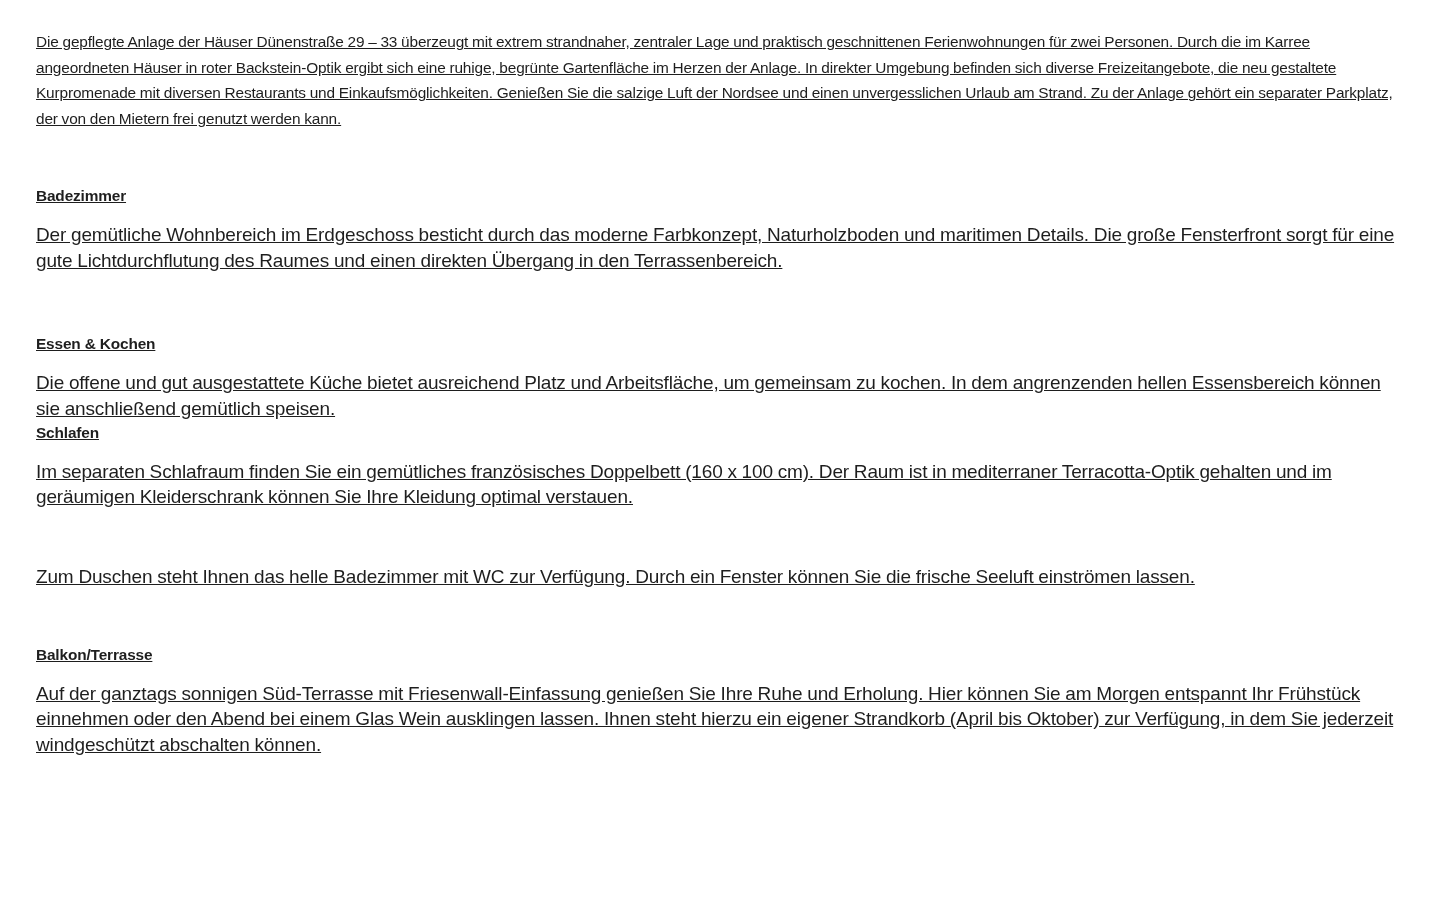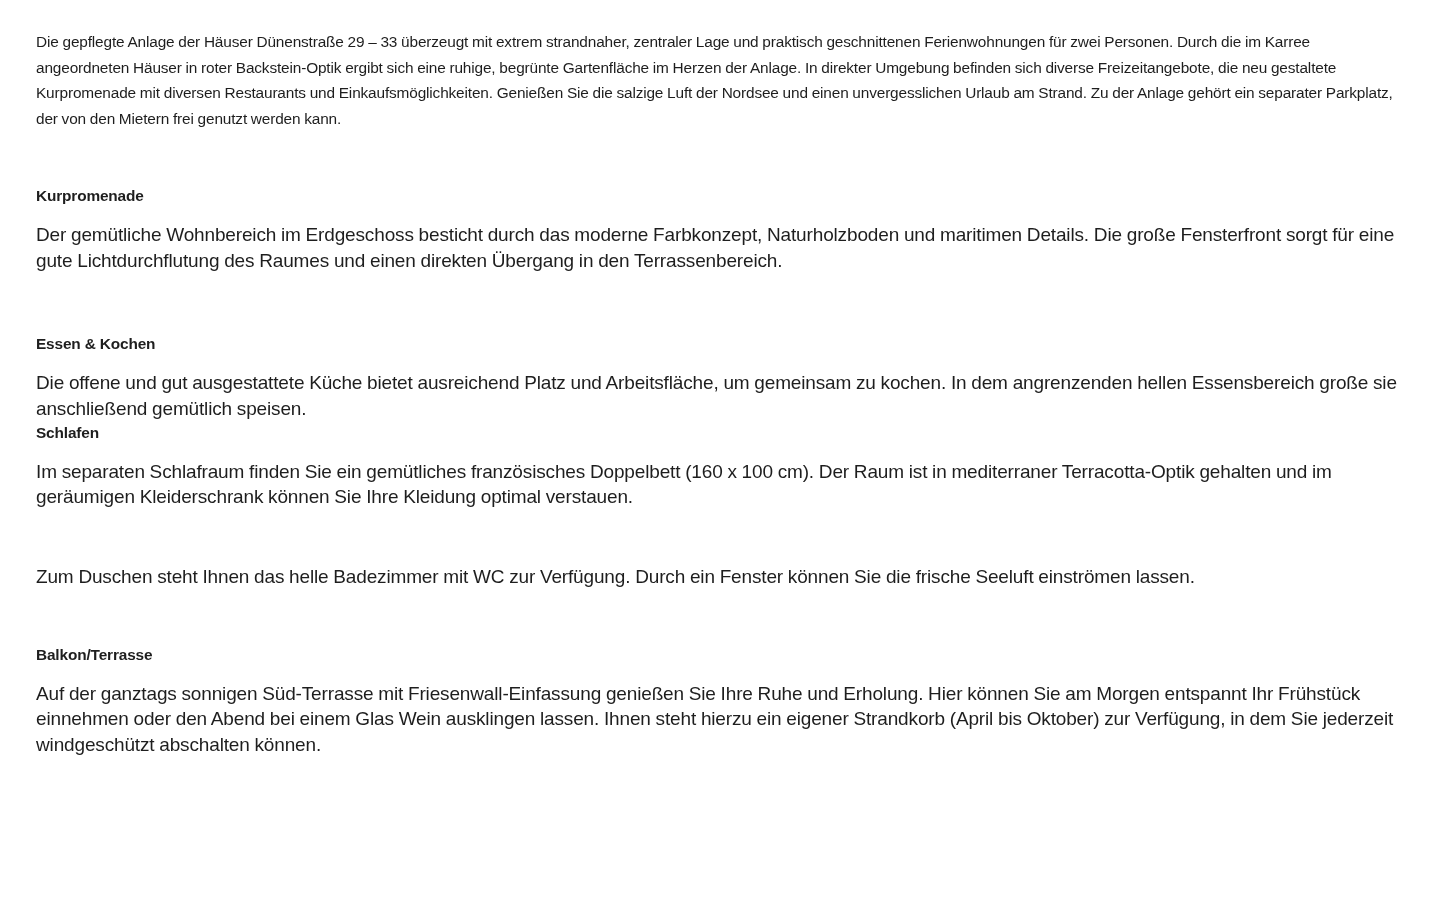--- a/index.html
+++ b/index.html
@@ -11,20 +11,21 @@
       width: 1440px;
       height: 914px;
       overflow: hidden;
       font-family: "Liberation Sans", sans-serif;
       color: #1e1e1e;
     }
     .content {
       position: relative;
       padding: 29px 36px 0 36px;
       width: 1368px;
+      text-decoration: underline;
     }
     .intro {
       font-size: 15.4px;
       line-height: 25.7px;
       margin: 0;
       letter-spacing: -0.15px;
       word-spacing: -0.3px;
     }
     .section {
       margin: 0;
@@ -44,27 +45,27 @@
       word-spacing: -0.3px;
     }
   </style>
 </head>
 <body>
 
 <div class="content">
   <p class="intro">Die gepflegte Anlage der Häuser Dünenstraße 29 – 33 überzeugt mit extrem strandnaher, zentraler Lage und praktisch geschnittenen Ferienwohnungen für zwei Personen. Durch die im Karree angeordneten Häuser in roter Backstein-Optik ergibt sich eine ruhige, begrünte Gartenfläche im Herzen der Anlage. In direkter Umgebung befinden sich diverse Freizeitangebote, die neu gestaltete Kurpromenade mit diversen Restaurants und Einkaufsmöglichkeiten. Genießen Sie die salzige Luft der Nordsee und einen unvergesslichen Urlaub am Strand. Zu der Anlage gehört ein separater Parkplatz, der von den Mietern frei genutzt werden kann.</p>
 
   <div class="section" style="margin-top:53px;">
-    <h3 class="section-title">Kurpromenade</h3>
+    <h3 class="section-title">Badezimmer</h3>
     <p class="section-text" style="margin-top:15px;">Der gemütliche Wohnbereich im Erdgeschoss besticht durch das moderne Farbkonzept, Naturholzboden und maritimen Details. Die große Fensterfront sorgt für eine gute Lichtdurchflutung des Raumes und einen direkten Übergang in den Terrassenbereich.</p>
   </div>
 
   <div class="section" style="margin-top:60px;">
     <h3 class="section-title">Essen &amp; Kochen</h3>
-    <p class="section-text" style="margin-top:15px;">Die offene und gut ausgestattete Küche bietet ausreichend Platz und Arbeitsfläche, um gemeinsam zu kochen. In dem angrenzenden hellen Essensbereich große sie anschließend gemütlich speisen.</p>
+    <p class="section-text" style="margin-top:15px;">Die offene und gut ausgestattete Küche bietet ausreichend Platz und Arbeitsfläche, um gemeinsam zu kochen. In dem angrenzenden hellen Essensbereich können sie anschließend gemütlich speisen.</p>
   </div>
 
   <div class="section" style="">
     <h3 class="section-title">Schlafen</h3>
     <p class="section-text" style="margin-top:15px;">Im separaten Schlafraum finden Sie ein gemütliches französisches Doppelbett (160 x 100 cm). Der Raum ist in mediterraner Terracotta-Optik gehalten und im geräumigen Kleiderschrank können Sie Ihre Kleidung optimal verstauen.</p>
   </div>
 
   <div class="section" style="margin-top:54px;">
     <p class="section-text" style="margin-top:15px;">Zum Duschen steht Ihnen das helle Badezimmer mit WC zur Verfügung. Durch ein Fenster können Sie die frische Seeluft einströmen lassen.</p>
   </div>

